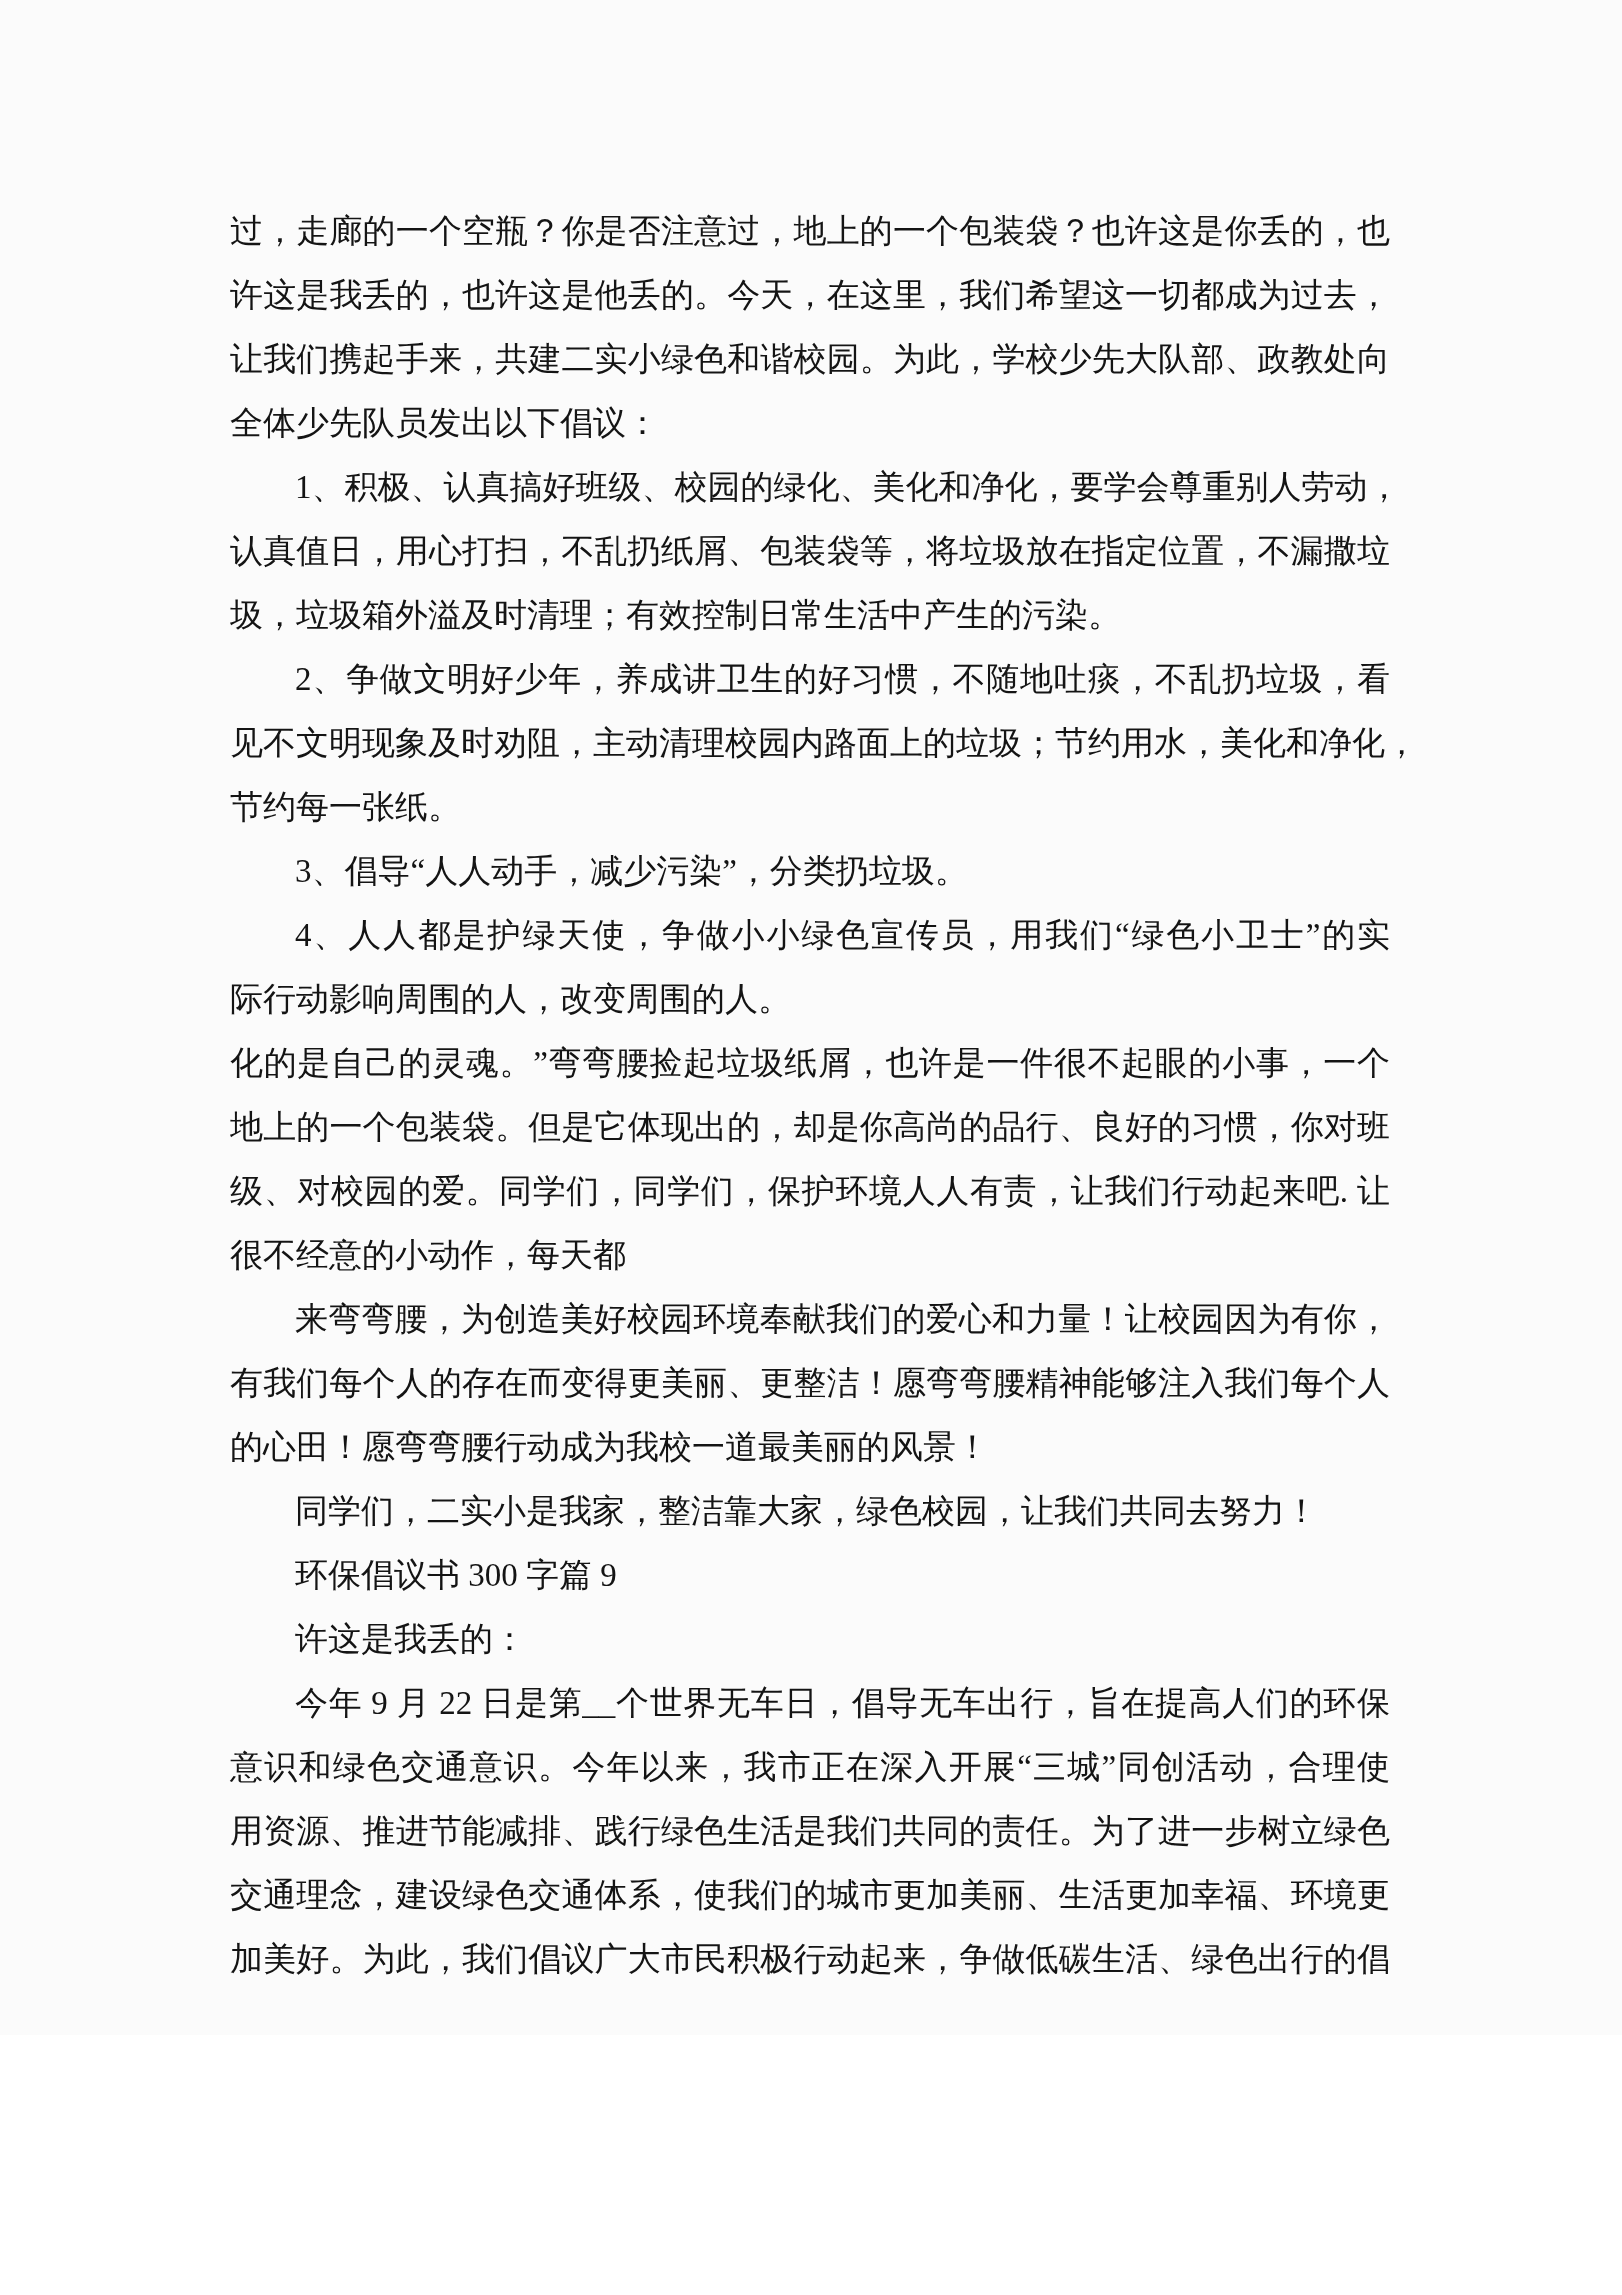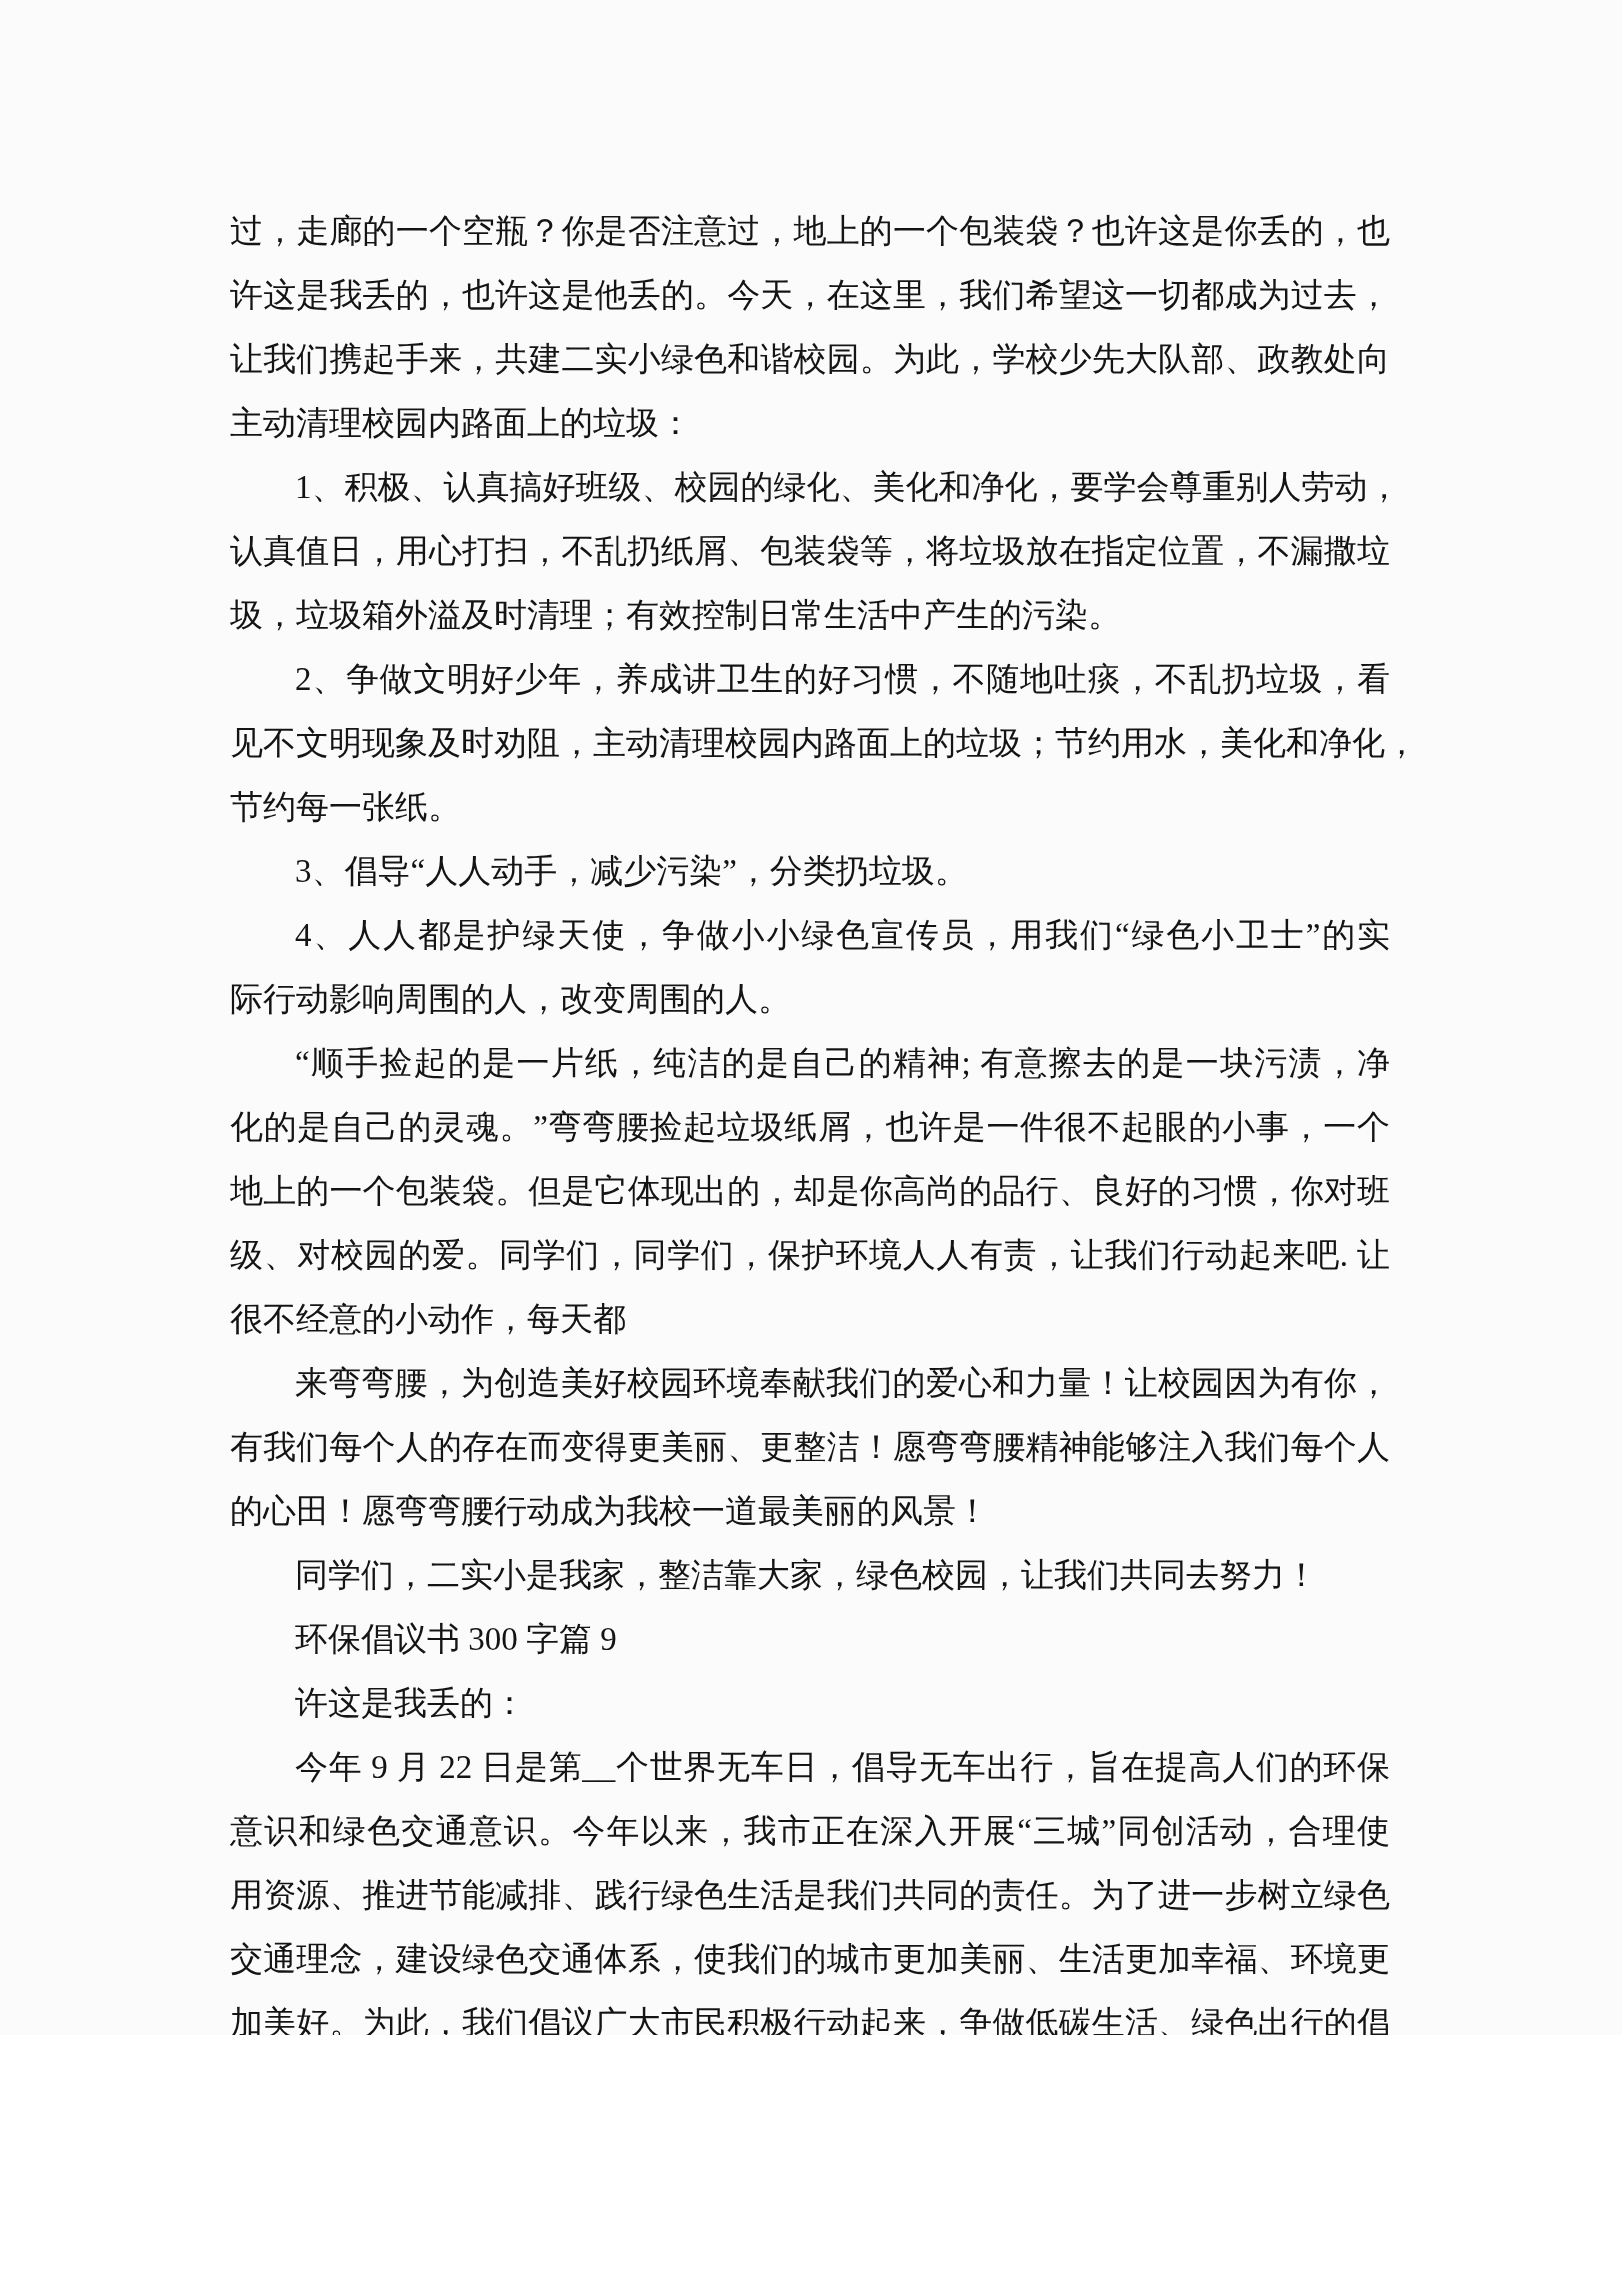--- a/index.html
+++ b/index.html
@@ -39,31 +39,30 @@
   }
 </style>
 </head>
 <body>
 
 <div class="page" style="background: rgb(251, 251, 251); color: rgb(20, 20, 20);">
   <div class="doc-body">
       <div class="line fill">过，走廊的一个空瓶？你是否注意过，地上的一个包装袋？也许这是你丢的，也</div>
       <div class="line fill">许这是我丢的，也许这是他丢的。今天，在这里，我们希望这一切都成为过去，</div>
       <div class="line fill">让我们携起手来，共建二实小绿色和谐校园。为此，学校少先大队部、政教处向</div>
-      <div class="line">主动清理校园内路面上的垃圾：</div>
+      <div class="line">全体少先队员发出以下倡议：</div>
       <div class="line indent fill">1、积极、认真搞好班级、校园的绿化、美化和净化，要学会尊重别人劳动，</div>
       <div class="line fill">认真值日，用心打扫，不乱扔纸屑、包装袋等，将垃圾放在指定位置，不漏撒垃</div>
       <div class="line">圾，垃圾箱外溢及时清理；有效控制日常生活中产生的污染。</div>
       <div class="line indent fill">2、争做文明好少年，养成讲卫生的好习惯，不随地吐痰，不乱扔垃圾，看</div>
       <div class="line fill">见不文明现象及时劝阻，主动清理校园内路面上的垃圾；节约用水，美化和净化，</div>
       <div class="line">节约每一张纸。</div>
       <div class="line indent">3、倡导“人人动手，减少污染”，分类扔垃圾。</div>
       <div class="line indent fill">4、人人都是护绿天使，争做小小绿色宣传员，用我们“绿色小卫士”的实</div>
       <div class="line">际行动影响周围的人，改变周围的人。</div>
-      <div class="line indent fill">“顺手捡起的是一片纸，纯洁的是自己的精神; 有意擦去的是一块污渍，净</div>
       <div class="line fill">化的是自己的灵魂。”弯弯腰捡起垃圾纸屑，也许是一件很不起眼的小事，一个</div>
       <div class="line fill">地上的一个包装袋。但是它体现出的，却是你高尚的品行、良好的习惯，你对班</div>
       <div class="line fill">级、对校园的爱。同学们，同学们，保护环境人人有责，让我们行动起来吧. 让</div>
       <div class="line">很不经意的小动作，每天都</div>
       <div class="line indent fill">来弯弯腰，为创造美好校园环境奉献我们的爱心和力量！让校园因为有你，</div>
       <div class="line fill">有我们每个人的存在而变得更美丽、更整洁！愿弯弯腰精神能够注入我们每个人</div>
       <div class="line">的心田！愿弯弯腰行动成为我校一道最美丽的风景！</div>
       <div class="line indent">同学们，二实小是我家，整洁靠大家，绿色校园，让我们共同去努力！</div>
       <div class="line indent">环保倡议书 300 字篇 9</div>
       <div class="line indent">许这是我丢的：</div>

